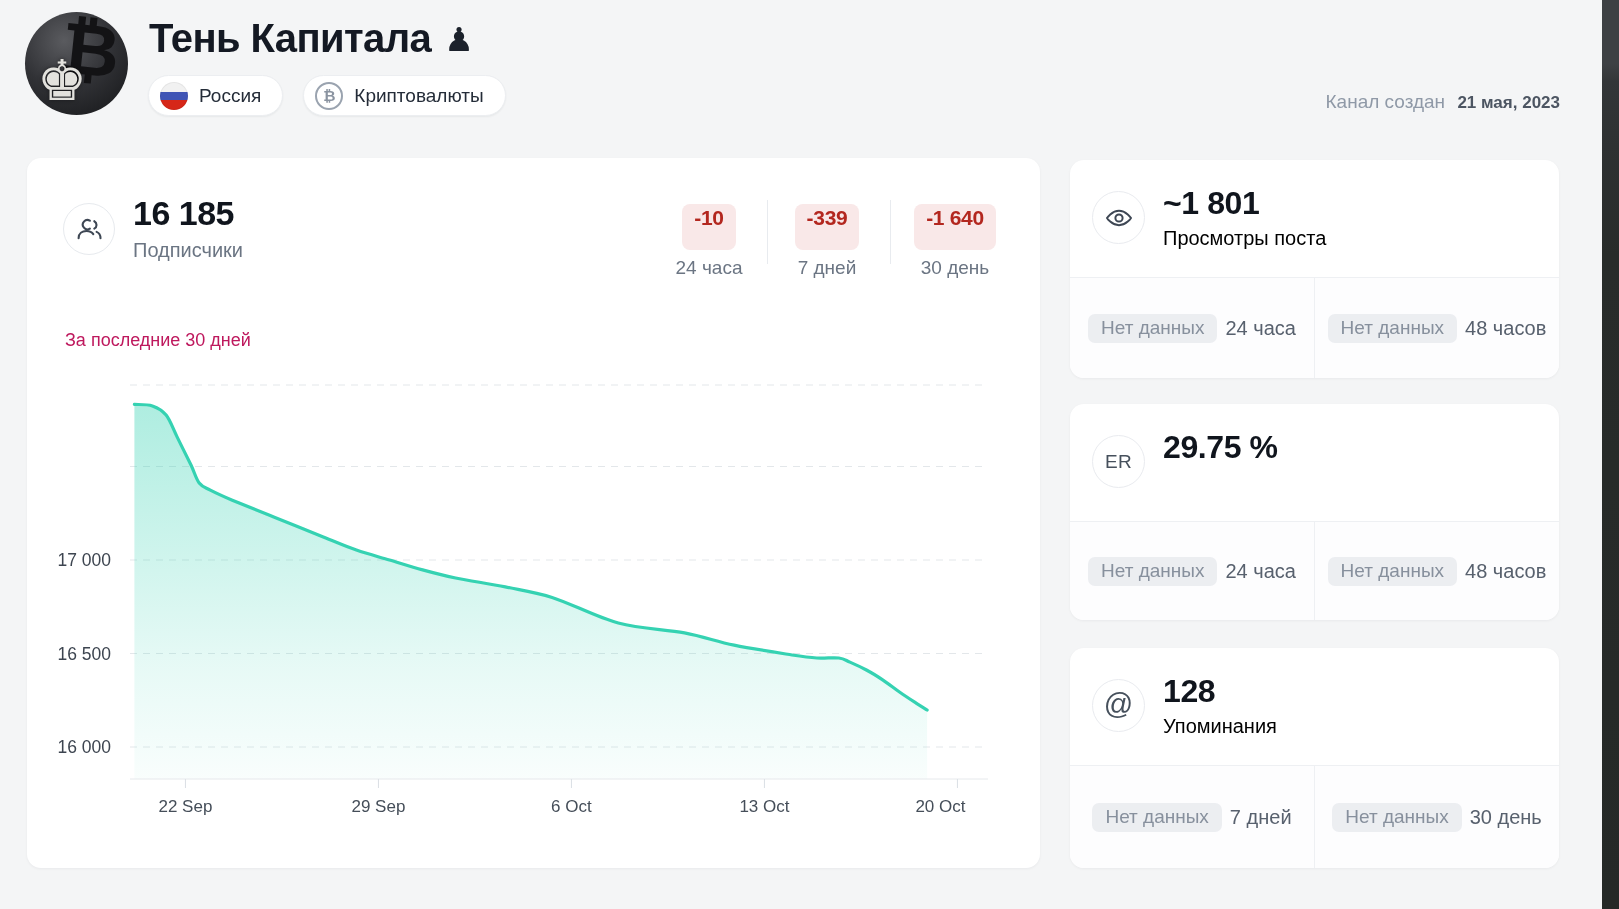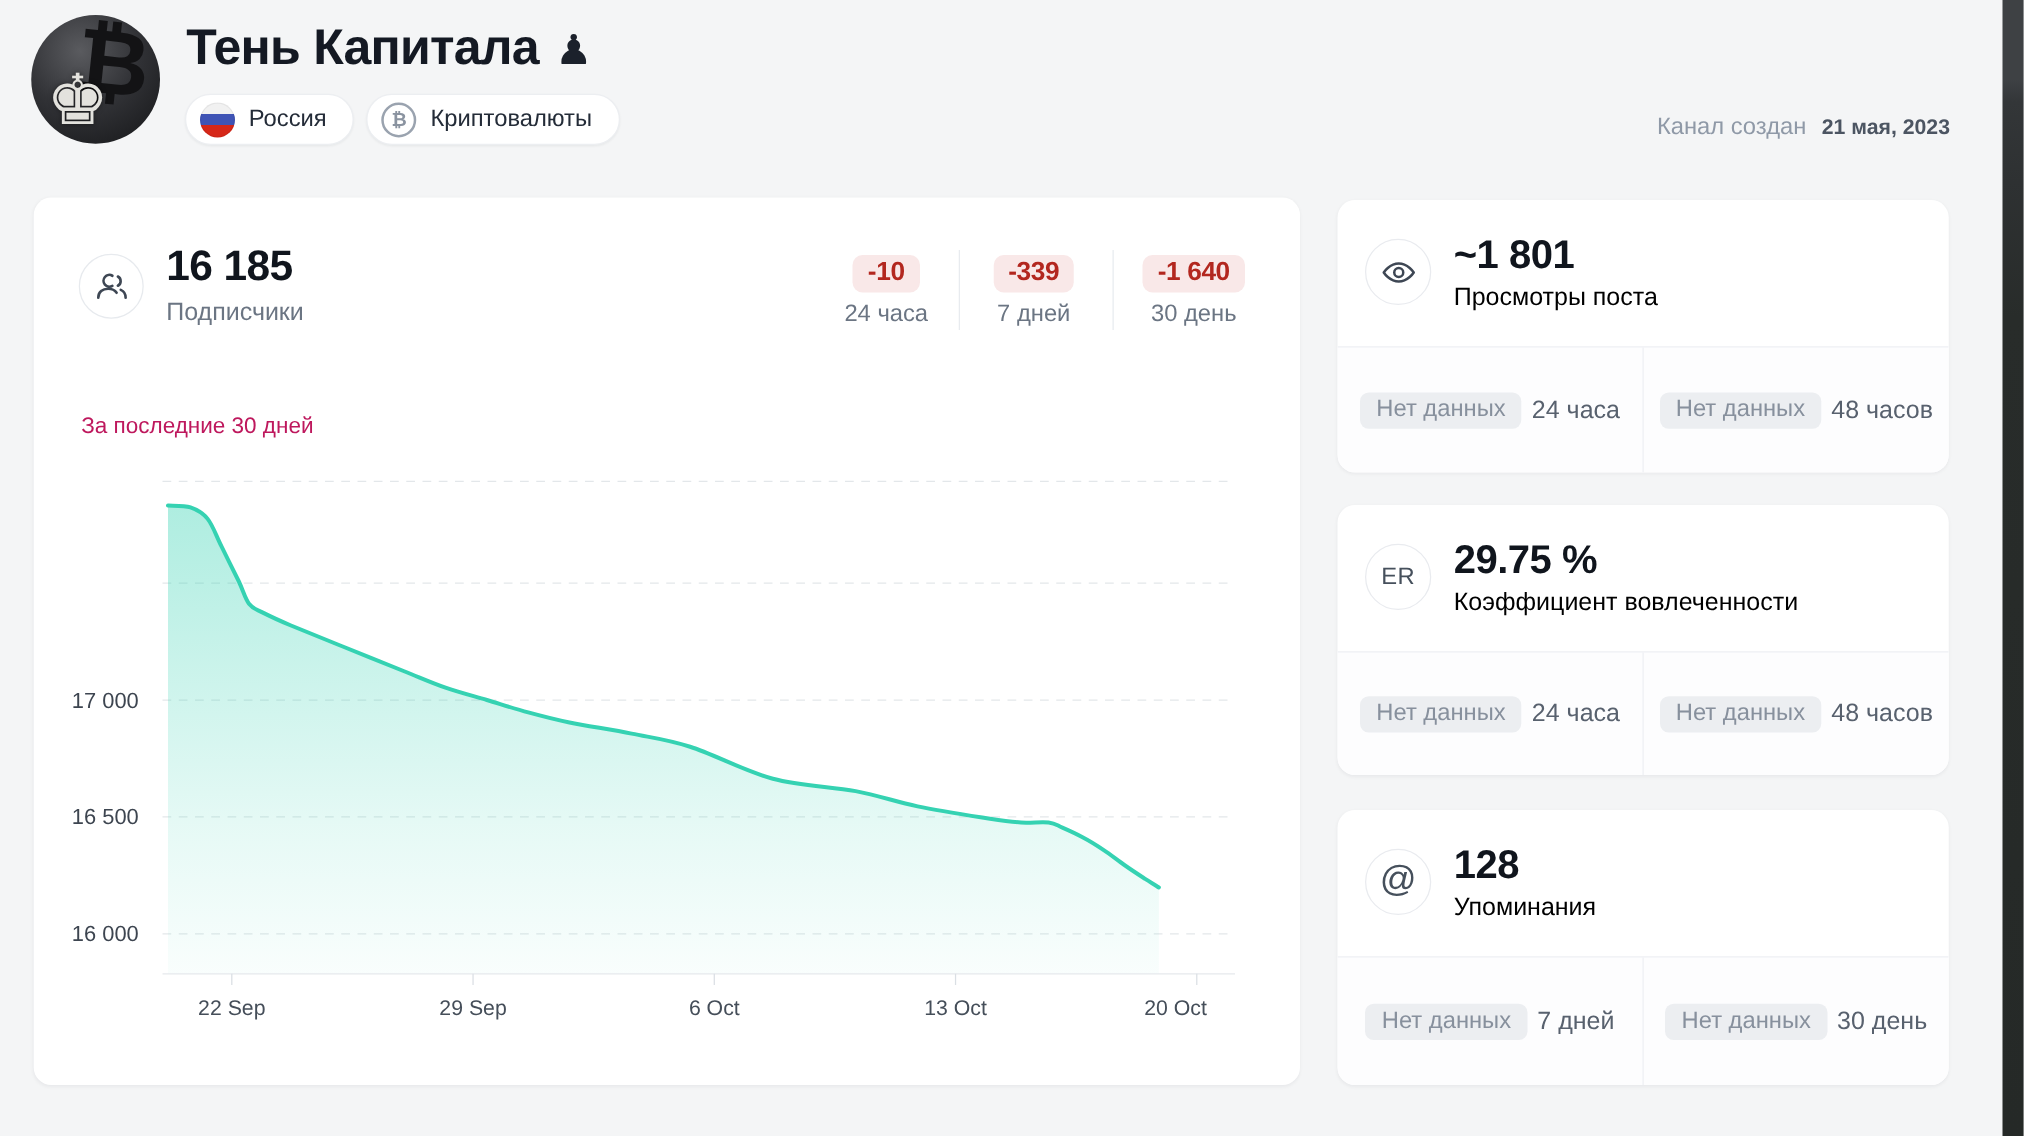--- a/index.html
+++ b/index.html
@@ -28,21 +28,21 @@
   }
   .page-title {
     position:absolute; left:149px; top:16px;
     font-size:40px; font-weight:700; letter-spacing:-0.6px; color:#141923;
     display:flex; 
   }
   .title-pawn {
     font-size:33px; margin-left:13px; margin-top:4px;
     font-family:"DejaVu Sans", sans-serif; color:#1b212b;
   }
-  .badges-row { position:absolute; left:148px; top:75px; display:flex; gap:10px; }
+  .badges-row { position:absolute; left:148px; top:75px; display:flex; gap:20px; }
   .badge-pill {
     display:inline-flex; align-items:center; gap:11px; height:41px;
     padding:0 21px 0 11px; background:#ffffff;
     border:1px solid #eceef1; border-radius:21px;
     box-shadow:0 1px 2px rgba(18,26,40,.06);
     font-size:19px; color:#242c38; font-weight:500; cursor:pointer;
   }
   .flag-icon {
     width:28px; height:28px; border-radius:50%;
     background:linear-gradient(180deg,#f1f1f1 0 34%, #3f54b5 34% 64%, #d62718 64% 100%);
@@ -67,21 +67,21 @@
     position:absolute; left:36px; top:45px; width:52px; height:52px;
     border:1px solid #e7eaee; border-radius:50%;
     display:flex; align-items:center; justify-content:center;
   }
   .sub-value { position:absolute; left:106px; top:36px; font-size:34px; font-weight:700; letter-spacing:-0.5px; color:#10151d; }
   .sub-label { position:absolute; left:106px; top:81px; font-size:20px; color:#6b7583; }
 
   .delta { position:absolute; top:46px; width:130px; text-align:center; }
   .delta-badge {
     display:inline-block; background:#f9e8e8; color:#b3271f;
-    font-weight:700; font-size:21px; padding:2px 12px 4px; border-radius:8px;
+    font-weight:700; font-size:21px; padding:2px 12px 20px; border-radius:8px;
     letter-spacing:-0.3px;
   }
   .delta-period { margin-top:7px; font-size:19px; color:#6b7583; }
   .vdiv { position:absolute; top:42px; width:1px; height:64px; background:#e8ebef; }
 
   .chart-title { position:absolute; left:38px; top:172px; font-size:18px; color:#be185d; }
   #chart-svg { position:absolute; left:0; top:210px; }
   #chart-svg text { font-family:"Liberation Sans", sans-serif; }
 
   
@@ -224,21 +224,20 @@
       <span class="cell-period">48 часов</span>
     </div>
   </div>
 </div>
 
 <div class="card side-card" id="card-er">
   <div class="side-circle">
     <span class="er-glyph">ER</span>
   </div>
   <div class="side-value">29.75 %</div>
-  <div class="side-label">Коэффициент вовлеченности</div>
   <div class="side-bottom">
     <div class="side-cell">
       <span class="nd-badge">Нет данных</span>
       <span class="cell-period">24 часа</span>
     </div>
     <div class="side-cell">
       <span class="nd-badge">Нет данных</span>
       <span class="cell-period">48 часов</span>
     </div>
   </div>

